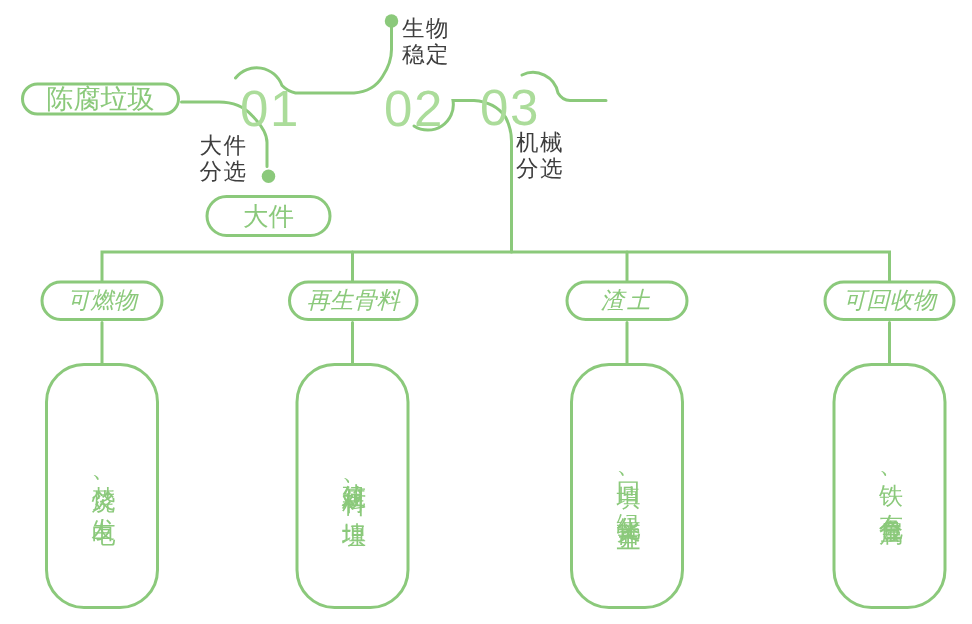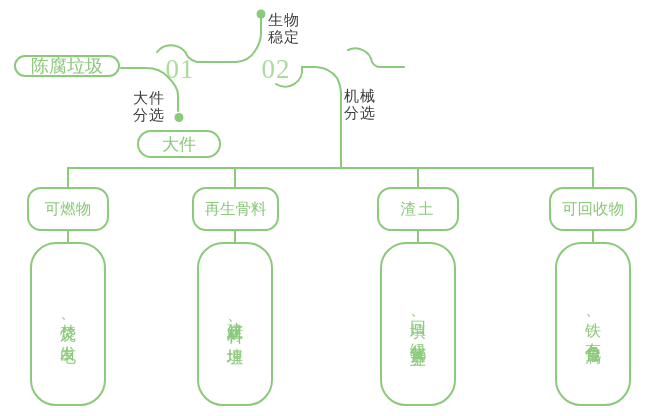--- a/index.html
+++ b/index.html
@@ -14,29 +14,29 @@
   }
   .lines-svg{position:absolute;left:0;top:0;color:var(--green);}
   .pill{
     position:absolute;box-sizing:border-box;background:#fff;
     border:2px solid var(--green);border-radius:17px;
     display:flex;align-items:center;justify-content:center;
     color:var(--green);white-space:nowrap;
   }
   .pill-source{left:14px;top:55px;width:106px;height:22px;font-size:18px;}
   .pill-bulky{left:137px;top:130px;width:84px;height:28px;font-size:17px;border-radius:14px;}
-  .pill-cat{top:187px;height:44px;font-size:15.5px;border-radius:14px;}
+  .pill-cat{top:187px;height:27px;font-size:15.5px;border-radius:14px;font-style:italic;}
   .pill-cat1{left:27px;width:82px;}
   .pill-cat2{left:192px;width:87px;}
   .pill-cat3{left:377px;width:82px;letter-spacing:2px;}
   .pill-cat4{left:549px;width:88px;}
   .stepnum{
     position:absolute;top:53px;width:40px;text-align:center;
-    color:var(--green-light);font-size:27px;letter-spacing:1px;
-    font-family:Liberation Serif, serif;
+    color:var(--green-light);font-size:34px;letter-spacing:1px;
+    font-family:Liberation Sans, sans-serif;
   }
   .num1{left:160px;top:54px;}
   .num2{left:240px;top:54px;margin-left:16px;}
   .num3{left:320px;}
   .steplbl{
     position:absolute;color:var(--text-dark);font-size:15px;line-height:17px;
     white-space:pre-line;letter-spacing:1px;
   }
   .lbl-bulky{left:133px;top:89px;}
   .lbl-bio{left:268px;top:11px;}
@@ -69,20 +69,21 @@
     <path d="M348 50 A17 17 0 0 1 372 62 Q375 67 380 67 H404"></path>
     <path d="M68 187 V168 H593 V187"></path>
     <path d="M235 168 V187 M418 168 V187"></path>
     <path d="M68 215 V242 M235 215 V242 M418 215 V242 M593 215 V242"></path>
   </svg>
 
   <div class="pill pill-source">陈腐垃圾</div>
 
   <div class="stepnum num1">01</div>
   <div class="stepnum num2">02</div>
+  <div class="stepnum num3">03</div>
 
   <div class="steplbl lbl-bulky">大件
 分选</div>
   <div class="steplbl lbl-bio">生物
 稳定</div>
   <div class="steplbl lbl-mech">机械
 分选</div>
 
   <div class="pill pill-bulky">大件</div>
 

